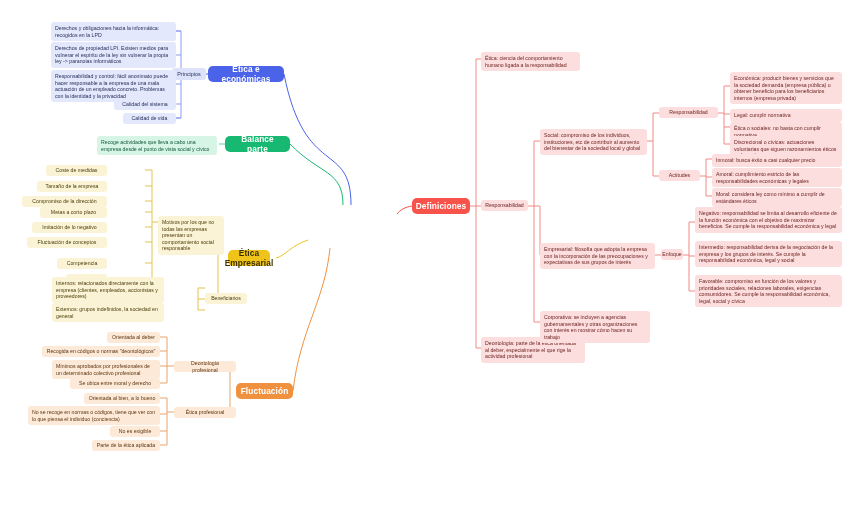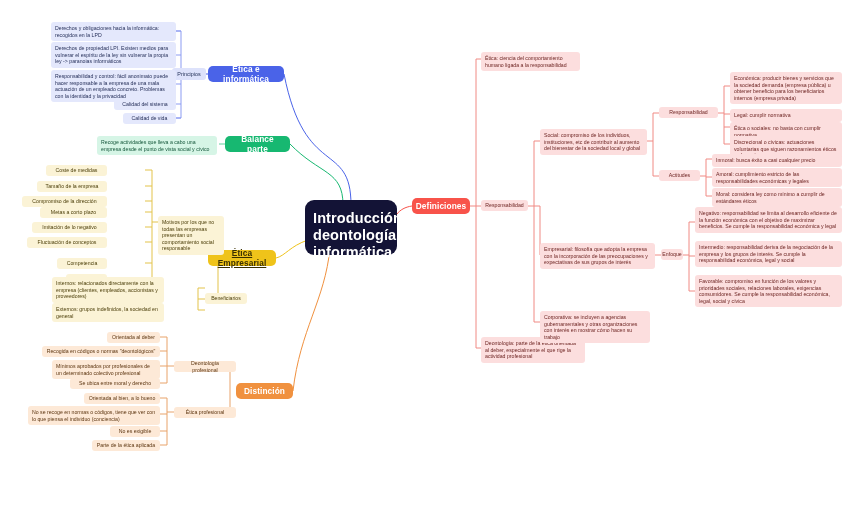--- a/index.html
+++ b/index.html
@@ -147,52 +147,51 @@
 
       <path d="M655 255 L 661 255" stroke="#f08a84"></path>
       <path d="M683 255 L 689 255" stroke="#f08a84"></path>
       <path d="M689 222 L 695 222" stroke="#f08a84"></path>
       <path d="M689 256 L 695 256" stroke="#f08a84"></path>
       <path d="M689 291 L 695 291" stroke="#f08a84"></path>
       <path d="M689 222 L 689 291" stroke="#f08a84"></path>
     </g>
   </svg>
 
-  <div class="node root" style="left:305px;top:200px;width:92px;height:55px;">Introducción deontología informática</div>
-
-  <div class="node pill blue" style="left:208px;top:66px;width:76px;height:16px;">Ética e informática</div>
+
+  <div class="node pill blue" style="left:208px;top:66px;width:76px;height:16px;">Ética e económicas</div>
   <div class="node chip blue" style="left:172px;top:68px;width:34px;height:12px;">Principios</div>
 
   <div class="node leaf blue" style="left:51px;top:22px;width:125px;">Derechos y obligaciones hacia la informática: recogidos en la LPD</div>
   <div class="node leaf blue" style="left:51px;top:42px;width:125px;">Derechos de propiedad LPI. Existen medios para vulnerar el espíritu de la ley sin vulnerar la propia ley -&gt; paranoias informáticos</div>
   <div class="node leaf blue" style="left:51px;top:70px;width:125px;">Responsabilidad y control: fácil anonimato puede hacer responsable a la empresa de una mala actuación de un empleado concreto. Problemas con la identidad y la privacidad</div>
   <div class="node leaf blue c" style="left:114px;top:99px;width:62px;height:11px;">Calidad del sistema</div>
   <div class="node leaf blue c" style="left:123px;top:113px;width:53px;height:11px;">Calidad de vida</div>
 
   <div class="node pill green" style="left:225px;top:136px;width:65px;height:16px;">Balance parte</div>
   <div class="node leaf green" style="left:97px;top:136px;width:120px;">Recoge actividades que lleva a cabo una empresa desde el punto de vista social y cívico</div>
 
-  <div class="node pill yellow" style="left:208px;top:250px;width:68px;height:16px;text-decoration:underline;">Ética Empresarial</div>
+  <div class="node pill yellow" style="left:228px;top:250px;width:42px;height:16px;">Ética Empresarial</div>
 
   <div class="node leaf yellow" style="left:158px;top:216px;width:66px;">Motivos por los que no todas las empresas presentan un comportamiento social responsable</div>
 
   <div class="node leaf yellow c" style="left:46px;top:165px;width:61px;height:11px;">Coste de medidas</div>
   <div class="node leaf yellow c" style="left:37px;top:181px;width:70px;height:11px;">Tamaño de la empresa</div>
   <div class="node leaf yellow c" style="left:22px;top:196px;width:85px;height:11px;">Compromiso de la dirección</div>
   <div class="node leaf yellow c" style="left:40px;top:207px;width:67px;height:11px;">Metas a corto plazo</div>
   <div class="node leaf yellow c" style="left:32px;top:222px;width:75px;height:11px;">Imitación de lo negativo</div>
   <div class="node leaf yellow c" style="left:27px;top:237px;width:80px;height:11px;">Fluctuación de conceptos</div>
   <div class="node leaf yellow c" style="left:57px;top:258px;width:50px;height:11px;">Competencia</div>
   <div class="node leaf yellow c" style="left:66px;top:274px;width:41px;height:11px;">Ley y ética</div>
 
   <div class="node leaf yellow c" style="left:205px;top:293px;width:42px;height:11px;">Beneficiarios</div>
   <div class="node leaf yellow" style="left:52px;top:277px;width:112px;">Internos: relacionados directamente con la empresa (clientes, empleados, accionistas y proveedores)</div>
   <div class="node leaf yellow" style="left:52px;top:303px;width:112px;">Externos: grupos indefinidos, la sociedad en general</div>
 
-  <div class="node pill orange" style="left:236px;top:383px;width:57px;height:16px;">Distinción</div>
+  <div class="node pill orange" style="left:236px;top:383px;width:57px;height:16px;">Fluctuación</div>
 
   <div class="node leaf orange c" style="left:174px;top:361px;width:62px;height:11px;">Deontología profesional</div>
   <div class="node leaf orange c" style="left:174px;top:407px;width:62px;height:11px;">Ética profesional</div>
 
   <div class="node leaf orange c" style="left:107px;top:332px;width:53px;height:11px;">Orientada al deber</div>
   <div class="node leaf orange c" style="left:42px;top:346px;width:118px;height:11px;">Recogida en códigos o normas "deontológicos"</div>
   <div class="node leaf orange" style="left:52px;top:360px;width:108px;">Mínimos aprobados por profesionales de un determinado colectivo profesional</div>
   <div class="node leaf orange c" style="left:70px;top:378px;width:90px;height:11px;">Se ubica entre moral y derecho</div>
 
   <div class="node leaf orange c" style="left:84px;top:393px;width:76px;height:11px;">Orientada al bien, a lo bueno</div>

